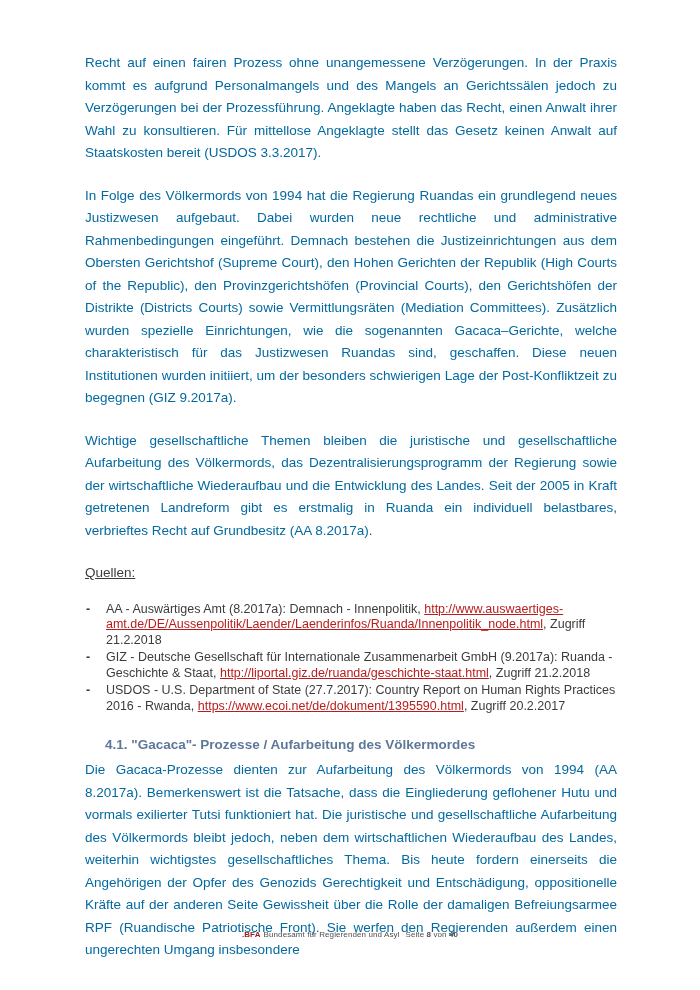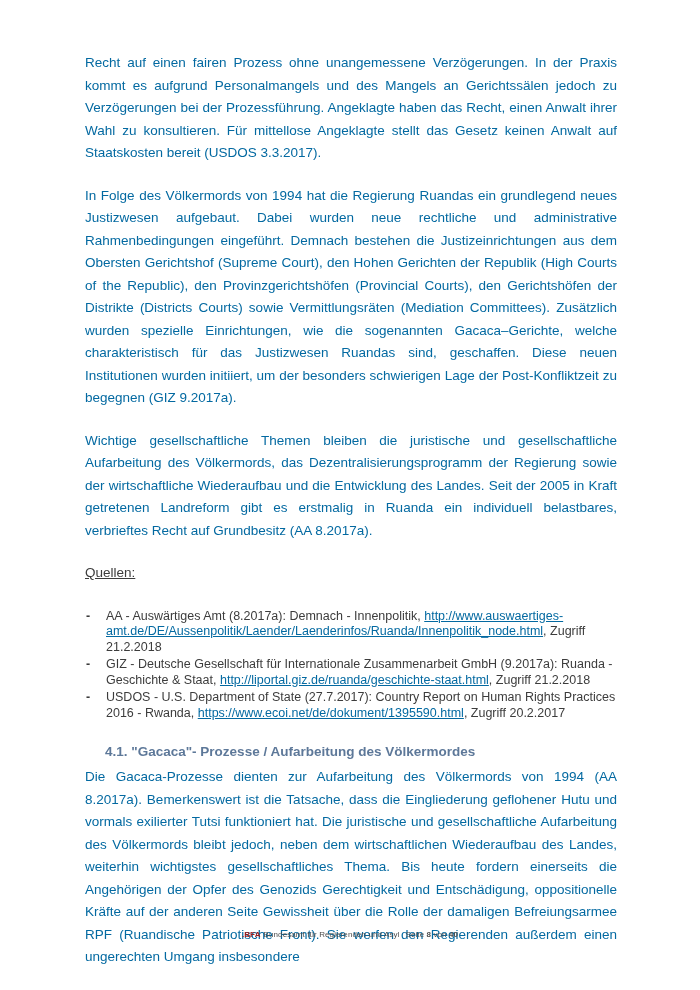--- a/index.html
+++ b/index.html
@@ -25,21 +25,21 @@
     font-size: 13.5px;
     line-height: 22.5px;
     text-align: justify;
     margin: 0 0 20px 0;
     color: #0369a1;
   }
   .quellen-label {
     font-size: 13.5px;
     line-height: 22.5px;
     text-decoration: underline;
-    margin: 0 0 24px 0;
+    margin: 0 0 17px 0;
     color: #3c3c3c;
   }
   ul.sources {
     list-style: none;
     margin: 0 0 22px 0;
     padding: 0;
     font-size: 12.5px;
     line-height: 15.5px;
     color: #3c3c3c;
   }
@@ -48,21 +48,21 @@
     padding-left: 21px;
     margin-bottom: 2px;
     overflow-wrap: break-word;
   }
   ul.sources li .dash {
     position: absolute;
     left: 1px;
     font-weight: bold;
   }
   a.src-link {
-    color: #0369a1;
+    color: #b91c1c;
     text-decoration: underline;
     cursor: pointer;
     overflow-wrap: break-word;
   }
   h2.section-heading {
     font-size: 13.5px;
     font-weight: bold;
     color: #5d7899;
     margin: 22px 0 5px 0;
     padding-left: 20px;

